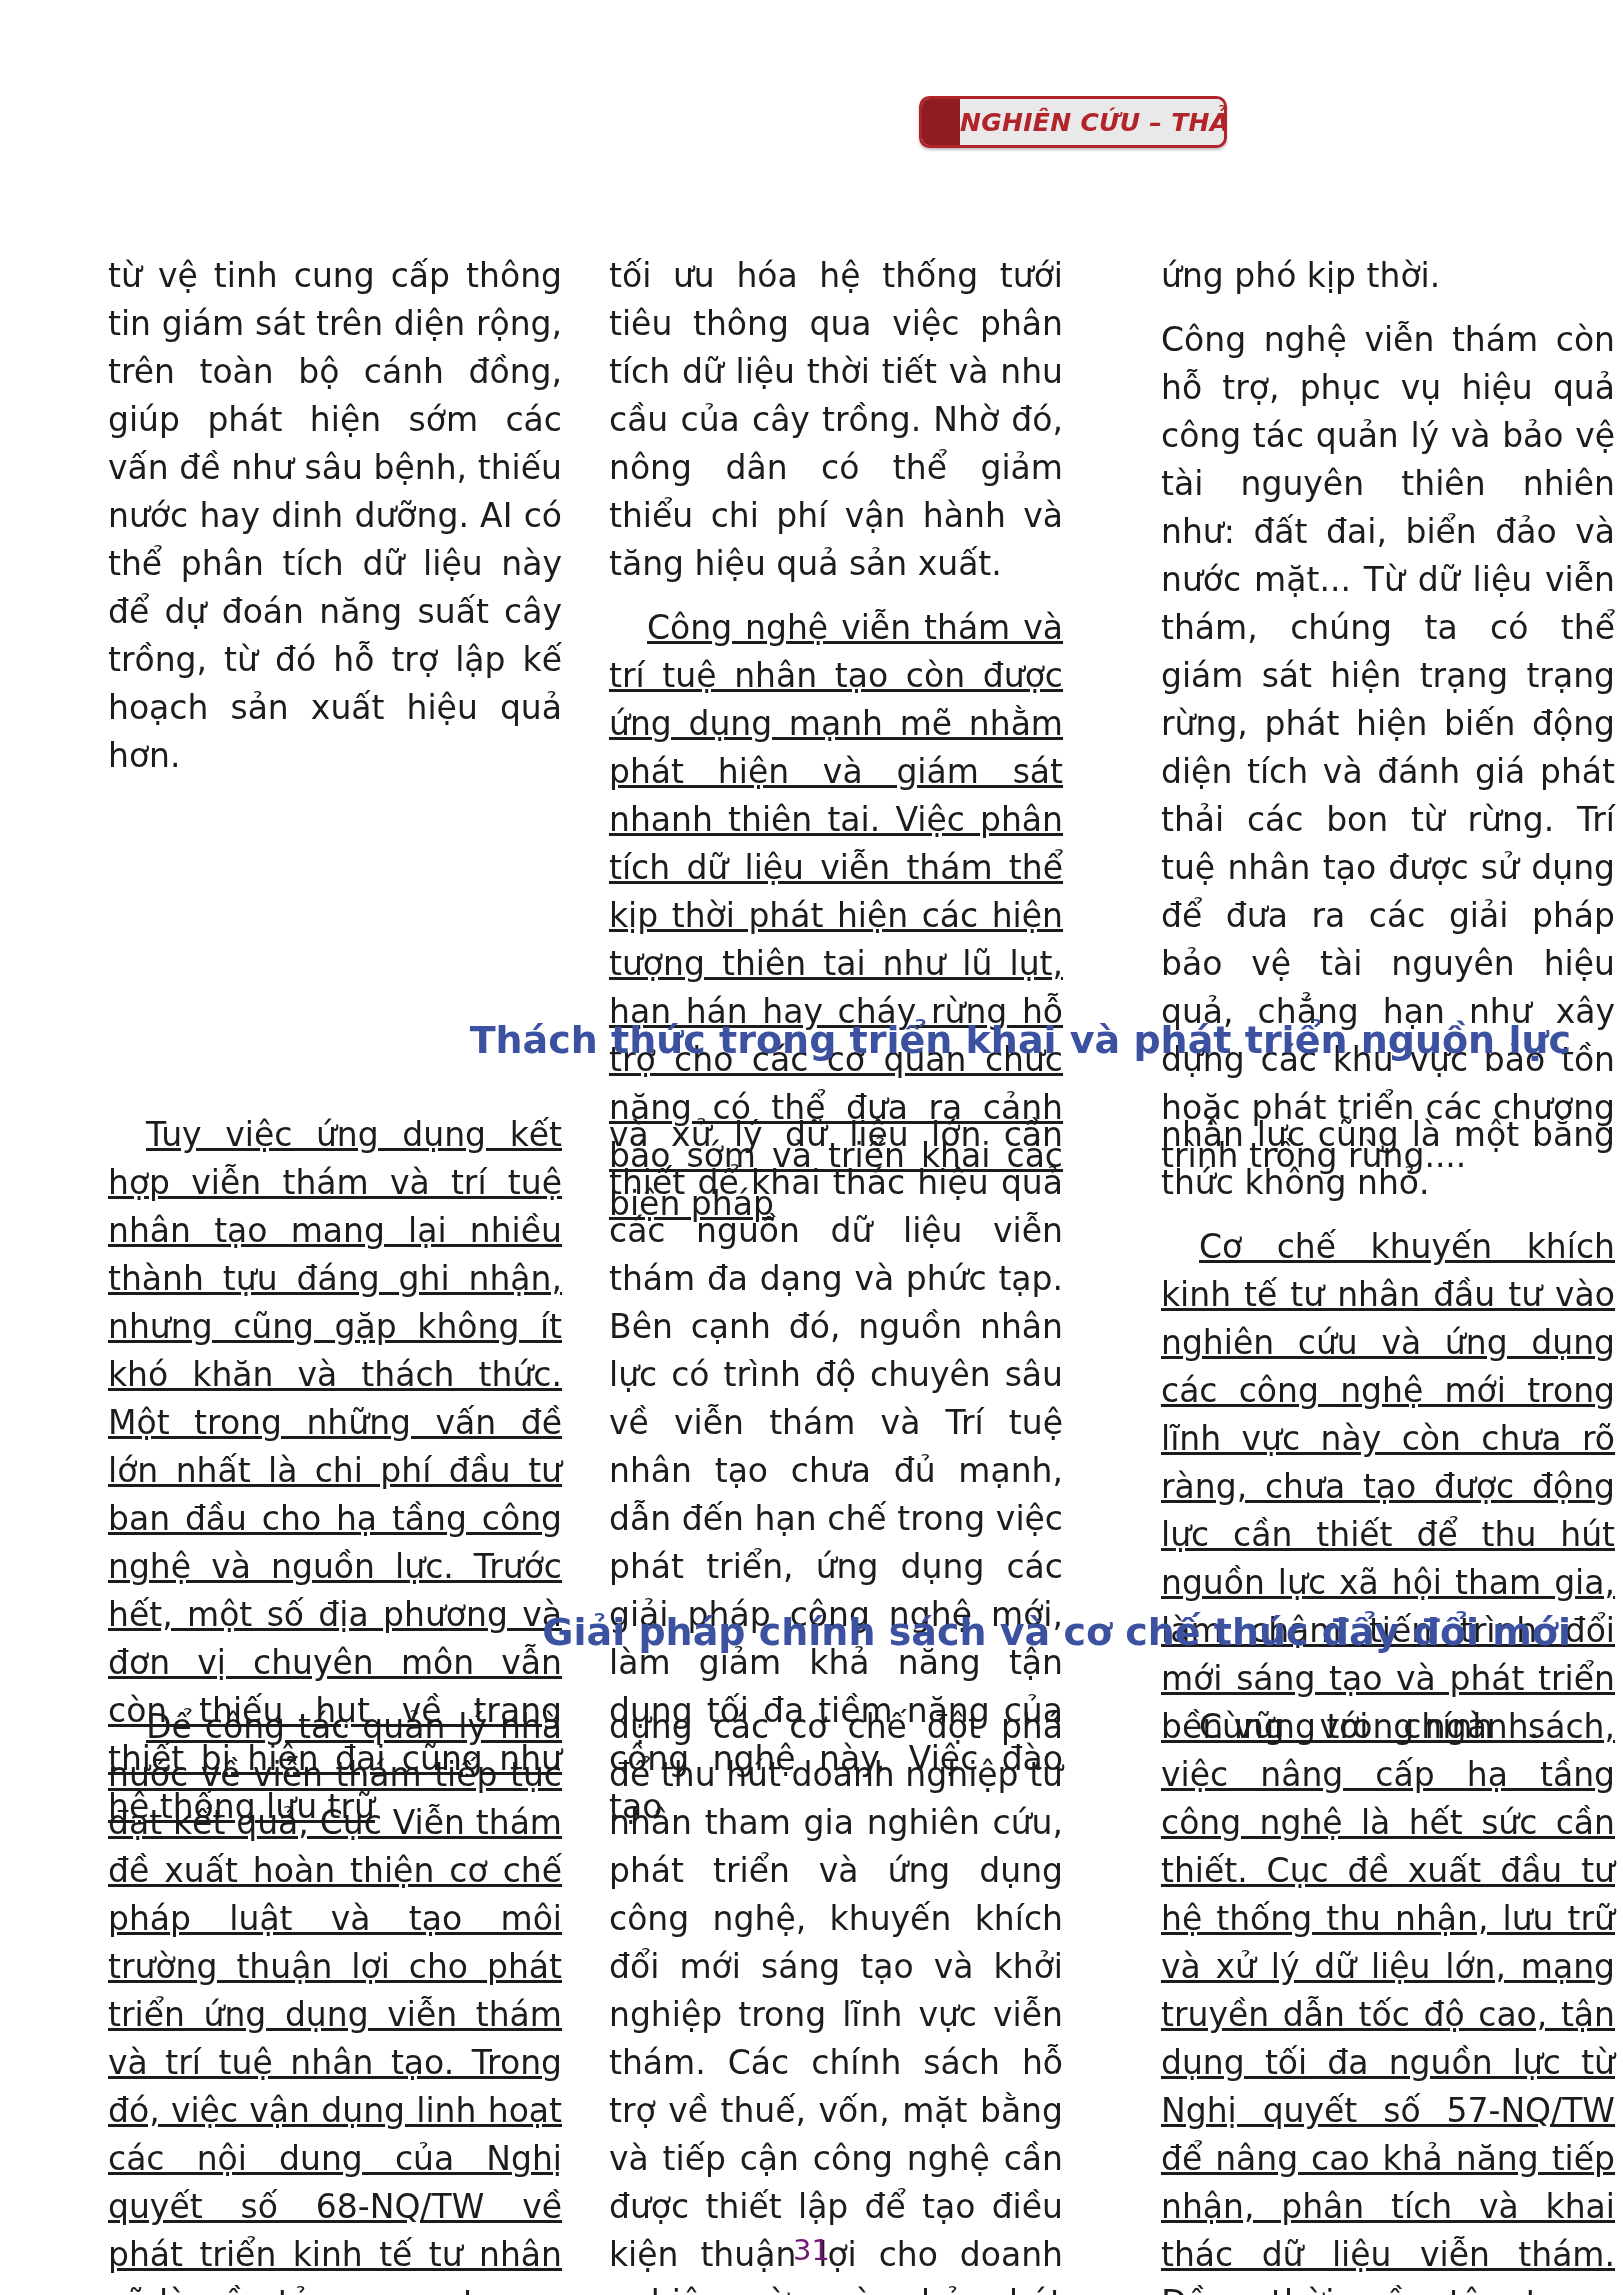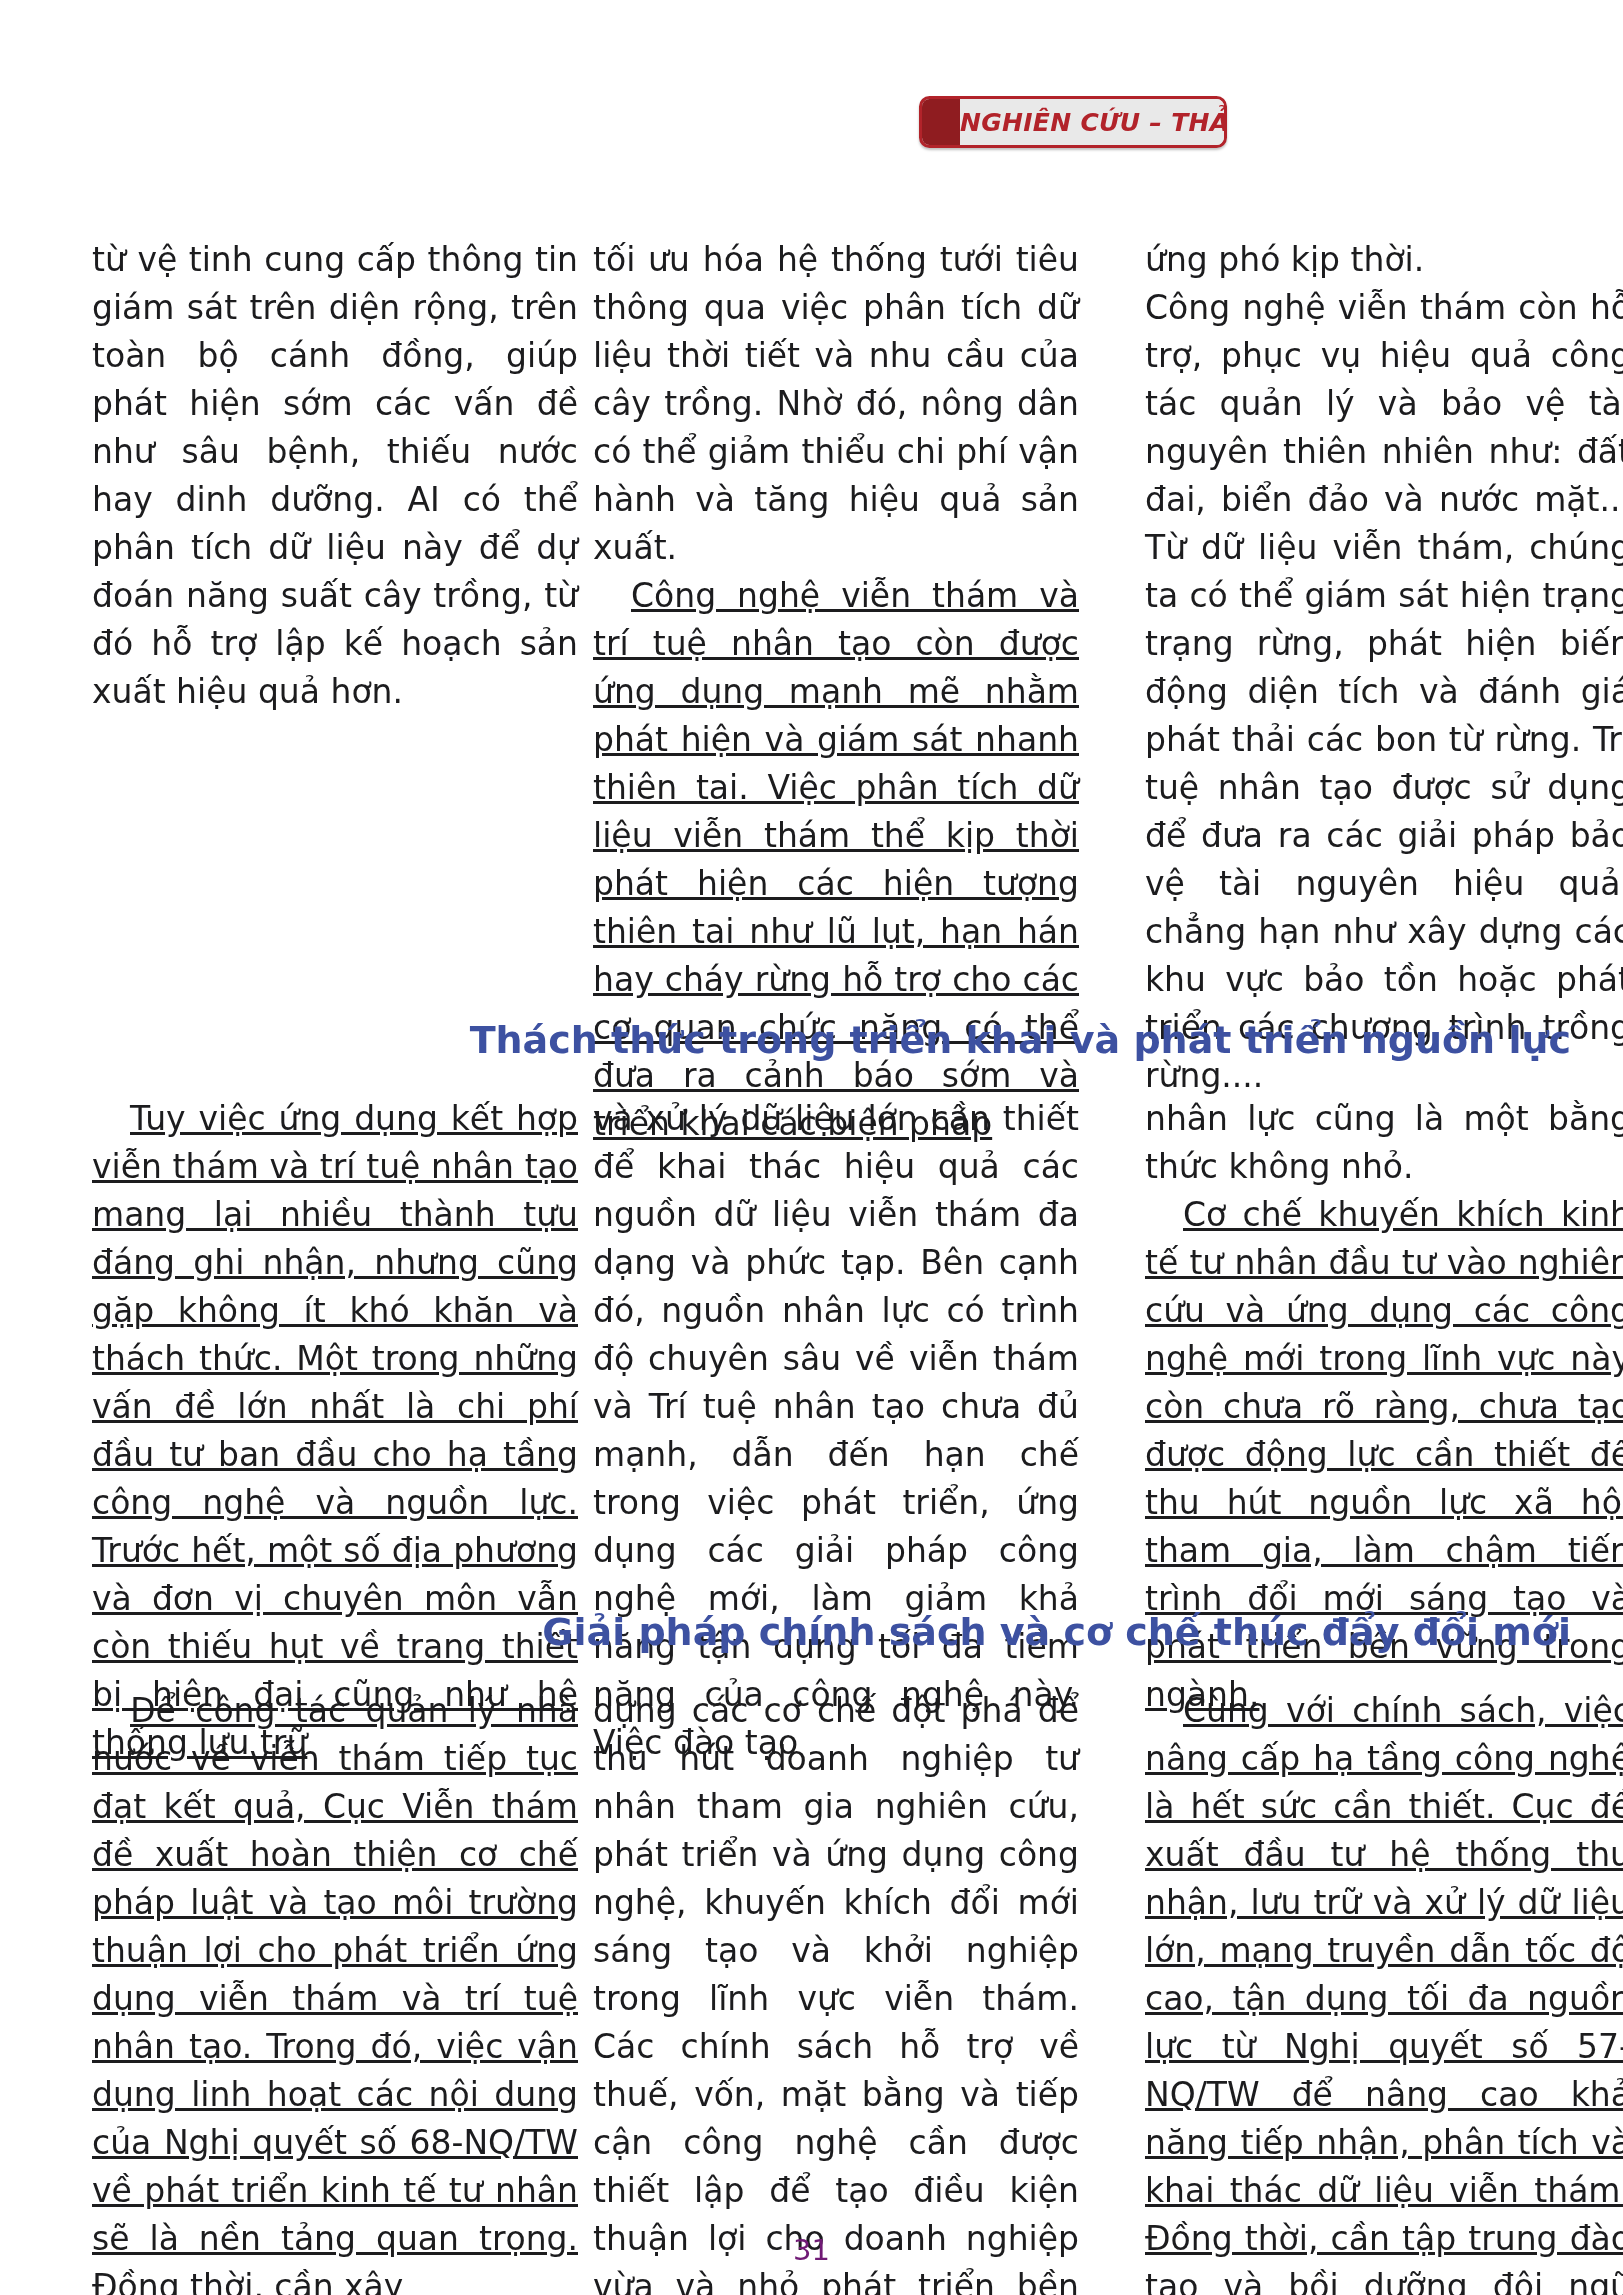--- a/index.html
+++ b/index.html
@@ -34,21 +34,21 @@
     position:absolute;width:486px;
     font-size:33px;line-height:48px;
     text-align:justify;
   }
   .col-1{left:92px;}
   .col-2{left:593px;}
   .col-3{left:1145px;}
   .intro{top:236px;height:779px;}
   .sec1{top:1095px;height:504px;}
   .sec2{top:1687px;height:576px;}
-  .para{margin:0;padding:0;}
+  .para{margin:16px;padding:0;}
   .para.ind{text-indent:38px;text-decoration:underline;}
   
   .section-heading{
     position:absolute;left:92px;width:1479px;
     font-size:38px;font-weight:bold;color:#3d51a1;
     letter-spacing:0px;
   }
   .heading-1{top:1018px;text-align:right;}
   .heading-2{top:1610px;text-align:right;}
   

